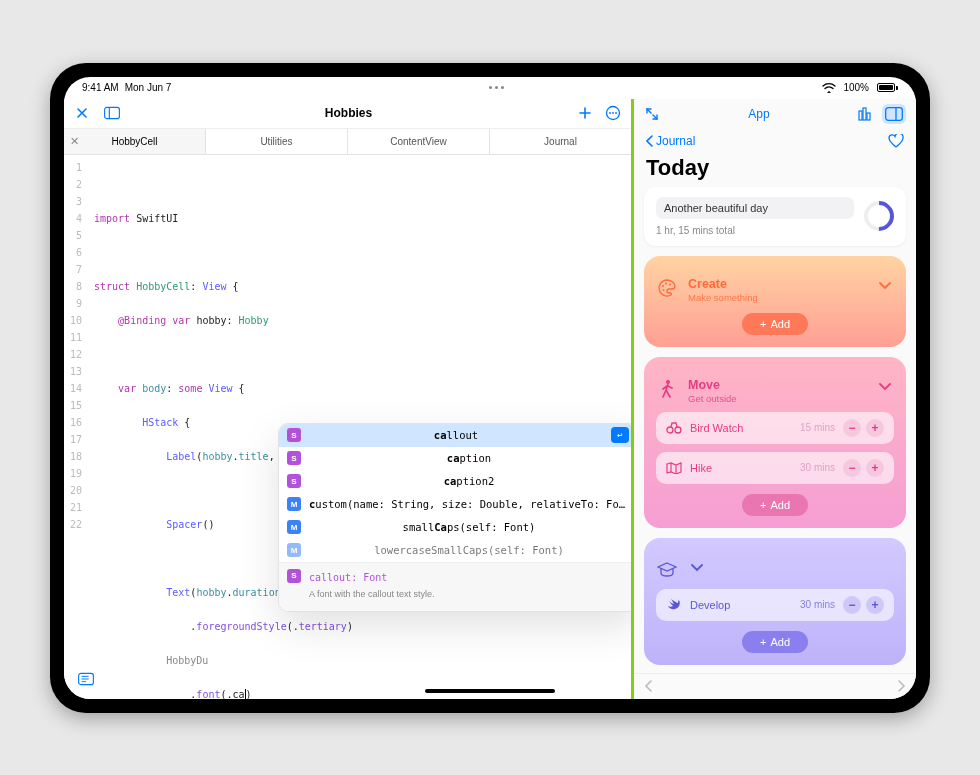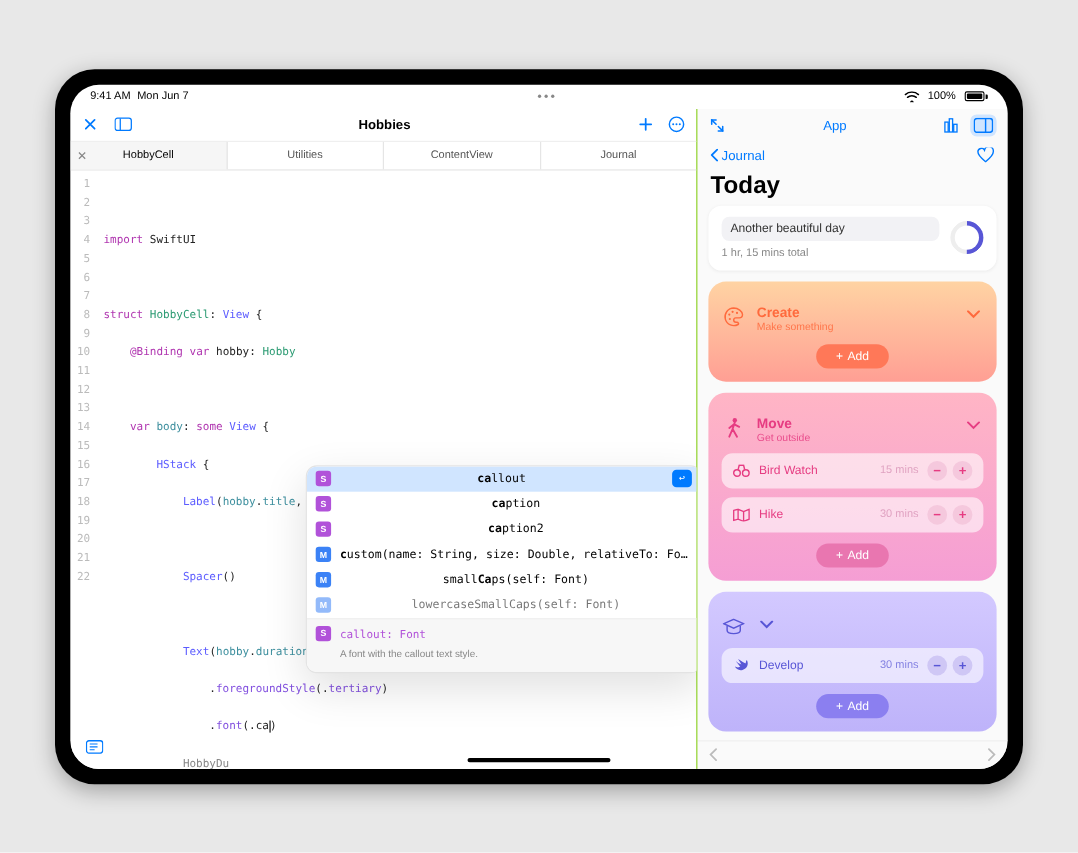--- a/index.html
+++ b/index.html
@@ -30,21 +30,21 @@
 .battery-icon{display:inline-flex;align-items:center;}
 .battery-icon .shell{width:18px;height:9px;border:1px solid #000;border-radius:2px;margin-left:2px;display:flex;align-items:center;padding:1px;}
 .battery-icon .fill{width:100%;height:100%;background:#000;border-radius:1px;}
 .battery-icon .nub{width:2px;height:4px;background:#000;margin-left:1px;border-radius:0 1px 1px 0;}
 
 .split {
   flex:1; display:flex; overflow:hidden;
 }
 
 .editor {
-  width: 570px; border-right: 1px solid #84cc16;
+  width: 570px; border-right: 3px solid #84cc16;
   display:flex; flex-direction:column; position:relative; background:#fff;
 }
 .ed-toolbar{
   height:30px;display:flex;align-items:center;padding:0 10px;border-bottom:1px solid #eee;
 }
 .ed-toolbar .left-icons{display:flex;gap:14px;align-items:center;color:#007aff;}
 .ed-toolbar .center{flex:1;text-align:center;font-size:12px;font-weight:600;}
 .ed-toolbar .right-icons{display:flex;gap:12px;align-items:center;color:#007aff;}
 .icon18{width:16px;height:16px;display:inline-flex;align-items:center;justify-content:center;}
 
@@ -264,22 +264,22 @@
 <div>    <span class="kw">@Binding</span> <span class="kw">var</span> <span>hobby</span>: <span class="green">Hobby</span></div>
 <div></div>
 <div>    <span class="kw">var</span> <span class="member">body</span>: <span class="kw">some</span> <span class="type">View</span> {</div>
 <div>        <span class="type">HStack</span> {</div>
 <div>            <span class="type">Label</span>(<span class="member">hobby</span>.<span class="member">title</span>, <span class="member">systemImage</span>: <span class="member">hobby</span>.<span class="member">imageName</span>)</div>
 <div></div>
 <div>            <span class="type">Spacer</span>()</div>
 <div></div>
 <div>            <span class="type">Text</span>(<span class="member">hobby</span>.<span class="member">duration</span>.<span class="member">formatted</span>())</div>
 <div>                .<span class="purple">foregroundStyle</span>(.<span class="purple">tertiary</span>)</div>
+<div>            <span class="gray">HobbyDu</span></div>
 <div>                .<span class="purple">font</span>(.<span>ca</span><span class="cursor"></span>)</div>
-<div>            <span class="gray">HobbyDu</span></div>
 
 
 
 
 
 
           </div>
 
           <div class="autocomplete">
             <div class="ac-row sel">

